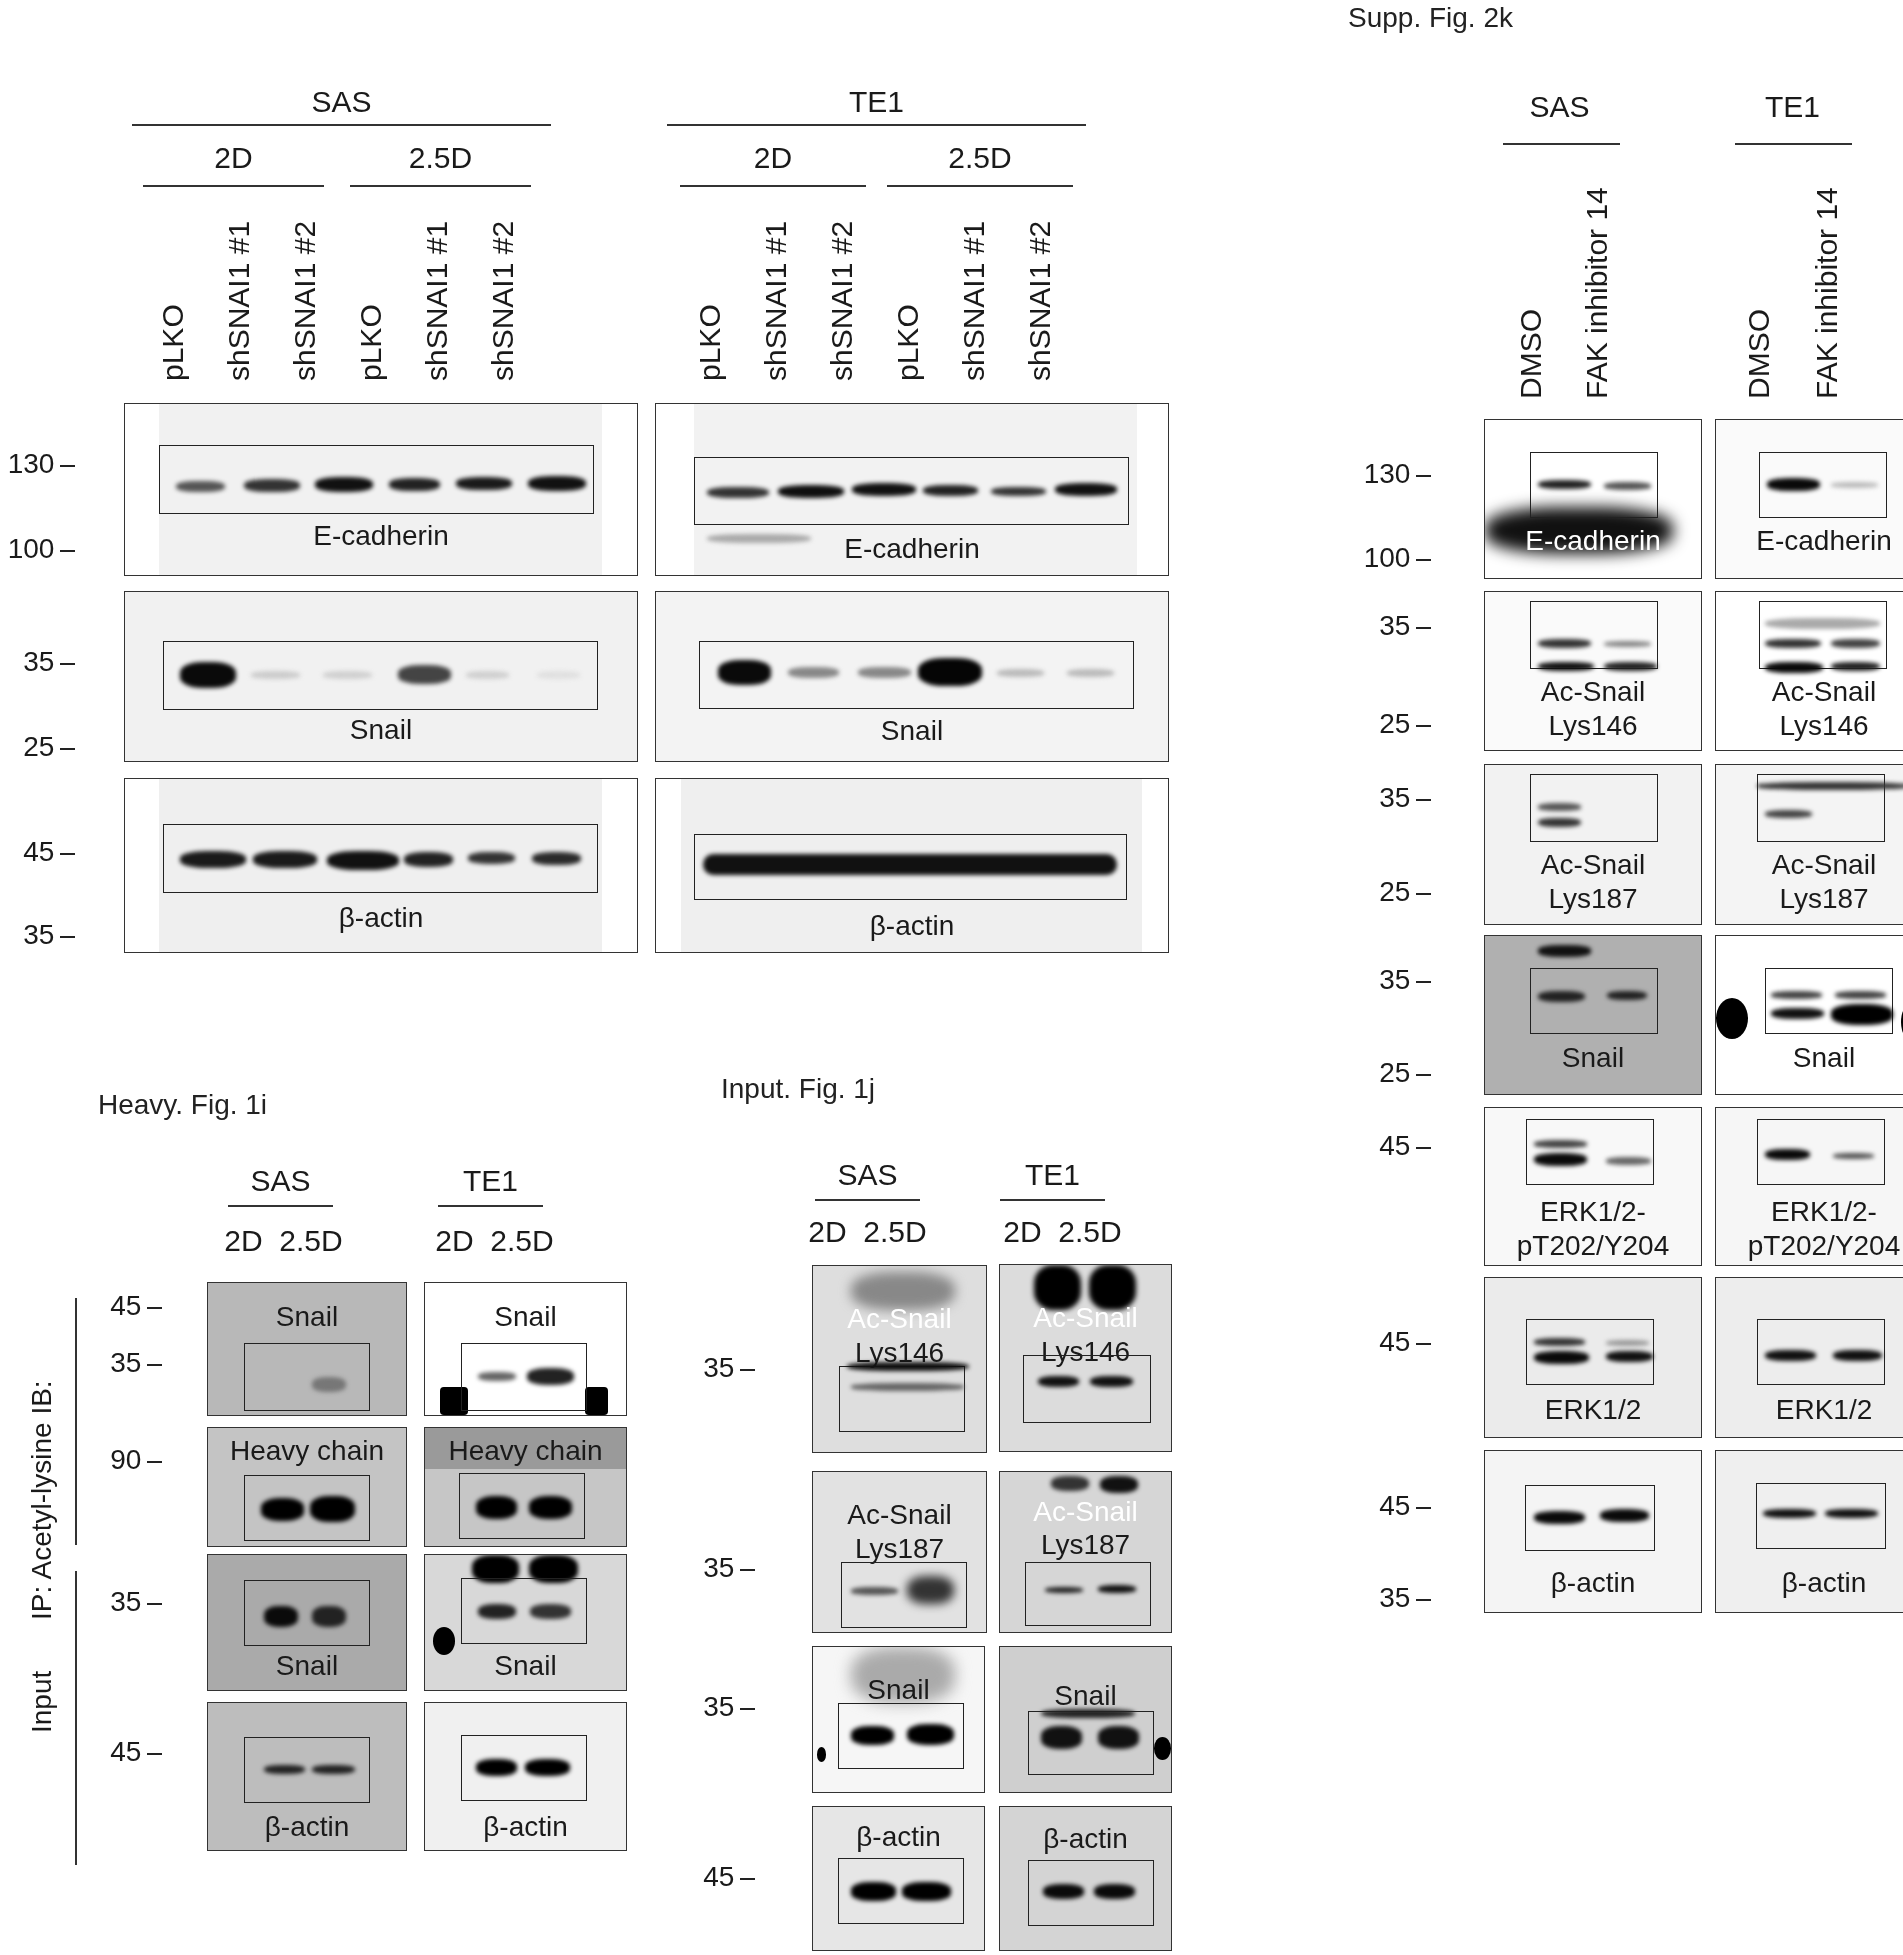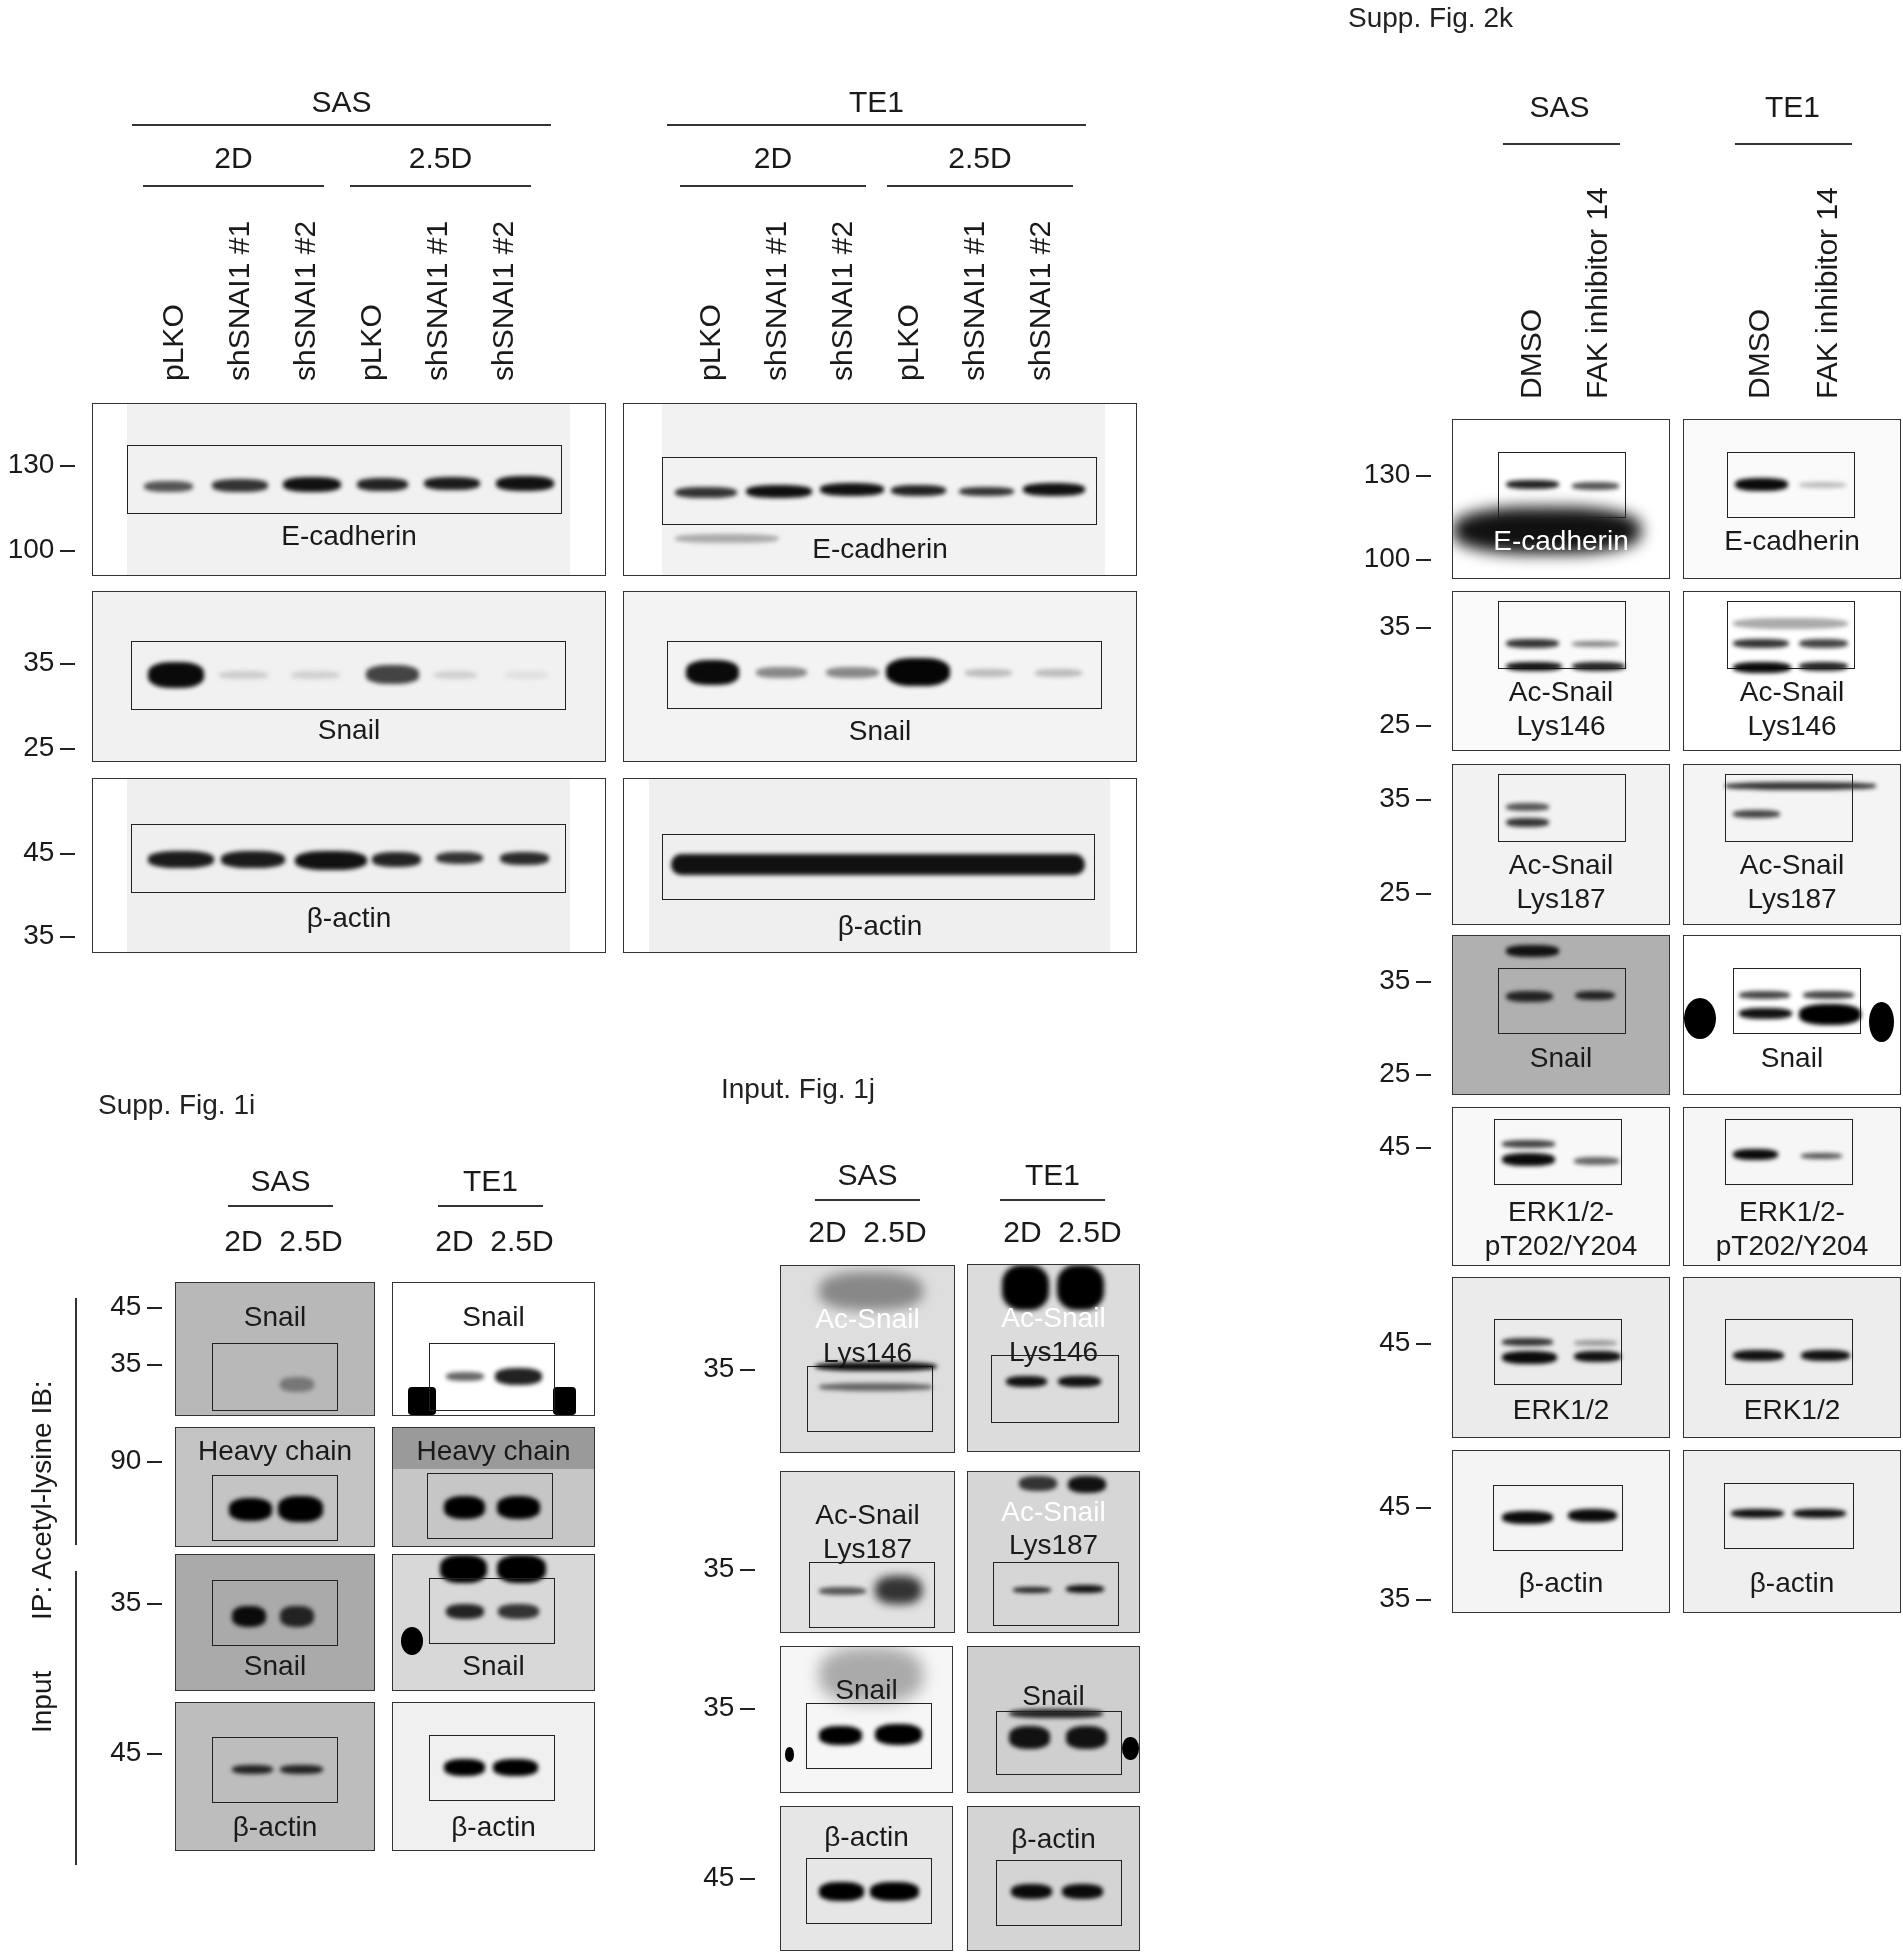--- a/index.html
+++ b/index.html
@@ -3,21 +3,21 @@
 <meta charset="utf-8">
 <style>
   html,body{margin:0;padding:0;background:#ffffff;}
   body{width:1903px;height:1956px;position:relative;overflow:hidden;font-family:"Liberation Sans","DejaVu Sans",sans-serif;color:#1a1a1a;}
   .abs{position:absolute;}
   .fig-title{font-size:28px;color:#222;white-space:nowrap;}
   .hdr{font-size:30px;text-align:center;white-space:nowrap;}
   .hline{position:absolute;height:1.9px;background:#333;}
   .vline{position:absolute;width:1.9px;background:#333;}
   .lane-label{position:absolute;font-size:30px;white-space:nowrap;transform-origin:left top;transform:rotate(-90deg);}
-  .panel{position:absolute;border:1.9px solid #333;box-sizing:border-box;overflow:hidden;}
+  .panel{position:absolute;border:1.9px solid #333;box-sizing:border-box;overflow:hidden;margin-left:32px;}
   .inner{position:absolute;border:1.9px solid #222;box-sizing:border-box;}
   .band{position:absolute;border-radius:40%;filter:blur(1.9px);}
   .plabel{position:absolute;left:0;right:0;text-align:center;font-size:28px;line-height:34px;white-space:nowrap;}
   .mw{position:absolute;font-size:28px;white-space:nowrap;text-align:right;width:75px;}
   .mw .tick{display:inline-block;width:15px;height:1.9px;background:#222;vertical-align:middle;margin-left:5.6px;}
   .sidelabel{position:absolute;font-size:28px;white-space:nowrap;transform-origin:left top;transform:rotate(-90deg);}
 </style>
 </head>
 <body>
 
@@ -249,21 +249,21 @@
   </div>
   <div class="panel" style="left:1683px;top:1450px;width:218px;height:163px;background:#efefef;">
     <div class="inner" style="left:40px;top:32px;width:130px;height:66px;"></div>
     <div class="band" style="left:47px;top:58px;width:53px;height:9.4px;background:#111;"></div>
     <div class="band" style="left:109px;top:58px;width:53px;height:9.4px;background:#111;"></div>
     <div class="plabel" style="top:115px;">β-actin</div>
   </div>
 </div>
 
 <div>
-  <div class="abs fig-title" style="left:98px;top:1089px;">Supp. Fig. 1i</div>
+  <div class="abs fig-title" style="left:98px;top:1089px;">Heavy. Fig. 1i</div>
   <div class="abs hdr" style="left:228px;top:1164px;width:105px;">SAS</div>
   <div class="hline" style="left:228px;top:1205px;width:105px;"></div>
   <div class="abs hdr" style="left:438px;top:1164px;width:105px;">TE1</div>
   <div class="hline" style="left:438px;top:1205px;width:105px;"></div>
   <div class="abs hdr" style="left:213px;top:1224px;width:141px;white-space:pre;">2D  2.5D</div>
   <div class="abs hdr" style="left:424px;top:1224px;width:141px;white-space:pre;">2D  2.5D</div>
 
   <div class="sidelabel" style="left:26px;top:1620px;">IP: Acetyl-lysine IB:</div>
   <div class="vline" style="left:75px;top:1298px;height:247px;"></div>
   <div class="sidelabel" style="left:26px;top:1733px;">Input</div>

